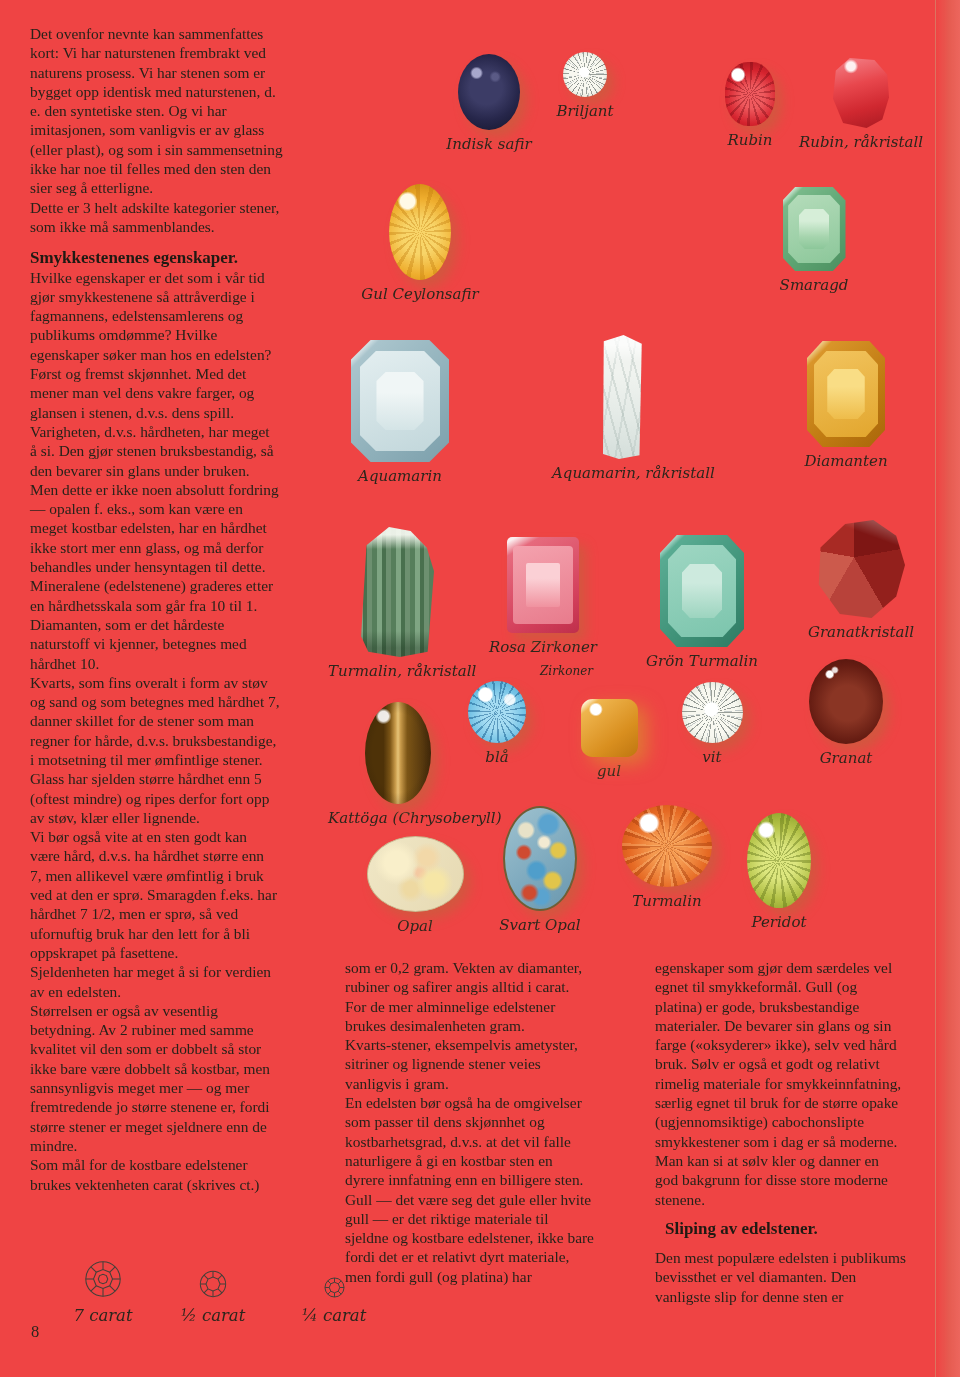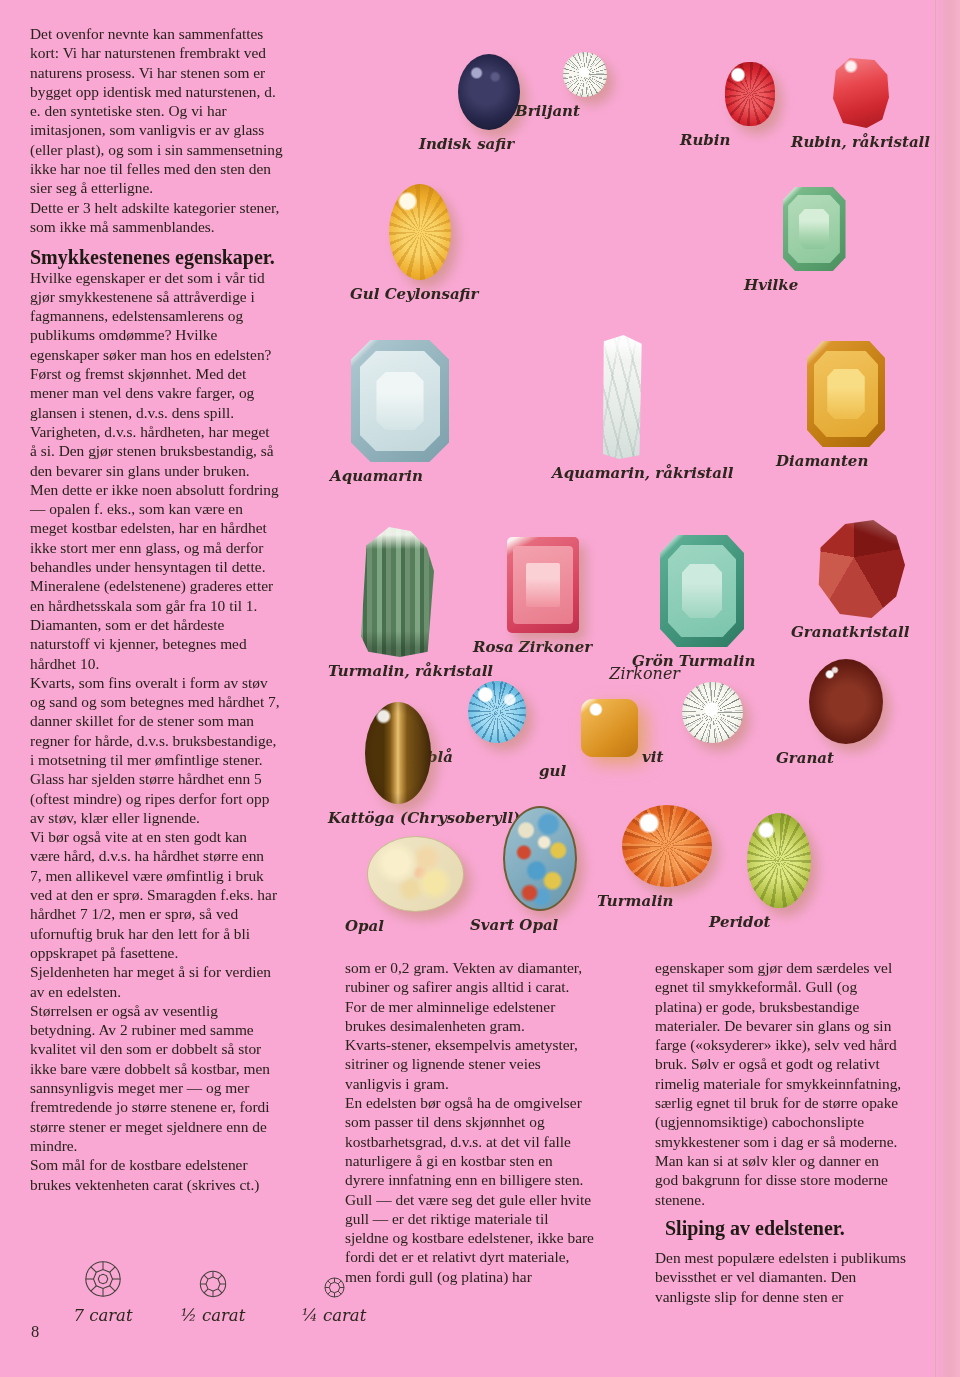--- a/index.html
+++ b/index.html
@@ -1,34 +1,34 @@
 <!DOCTYPE html>
 <html><head>
 <meta charset="utf-8">
 <style>
   html,body{margin:0;padding:0;}
   body{background:#d9d2bd;font-family:"Liberation Serif",serif;}
-  .page{position:relative;width:960px;height:1377px;background:#f9a8d4;overflow:hidden;margin:0 auto;}
+  .page{position:relative;width:960px;height:1377px;background:#ef4444;overflow:hidden;margin:0 auto;}
   .page-gutter{position:absolute;right:0;top:0;width:24px;height:100%;
     background:linear-gradient(90deg,rgba(190,170,120,0) 0,rgba(195,175,125,.22) 55%,rgba(230,205,170,.25) 100%);
     border-left:1px solid rgba(175,155,105,.28);}
   
   .col{position:absolute;color:#28221a;font-size:15.4px;line-height:19.3px;}
   .col p{margin:0;white-space:pre-line;}
-  .col h3{margin:12px 0 0 0;font-size:20px;line-height:19.3px;color:#1f1a13;}
+  .col h3{margin:12px 0 0 0;font-size:17px;line-height:19.3px;color:#1f1a13;}
   .col-left{left:30px;top:24px;width:314px;}
   .col-mid{left:345px;top:958px;width:302px;}
   .col-right{left:655px;top:958px;width:300px;}
   
-  figure.gem{position:absolute;width:140px;margin:0;font-weight:bold;}
+  figure.gem{position:absolute;width:140px;margin:0;text-align:center;}
   figure.gem.wide{width:200px;}
   .glabel{font-family:"DejaVu Serif",serif;font-style:italic;font-size:15px;line-height:18px;
     color:#2c261c;margin-top:5px;white-space:nowrap;}
-  .zirkoner-label{position:absolute;left:540px;top:664px;width:140px;text-align:right;
-    font-family:"DejaVu Serif",serif;font-style:italic;font-size:16px;color:#2c261c;}
+  .zirkoner-label{position:absolute;left:540px;top:664px;width:140px;text-align:left;
+    font-family:"DejaVu Serif",serif;font-style:italic;font-size:12px;color:#2c261c;}
   .stone{position:relative;margin:0 auto;filter:drop-shadow(7px 8px 6px rgba(160,120,55,.35));}
   
   .emerald{clip-path:polygon(20% 0,80% 0,100% 16%,100% 84%,80% 100%,20% 100%,0 84%,0 16%);}
   .emerald::before,.emerald::after{content:"";position:absolute;
     clip-path:polygon(20% 0,80% 0,100% 16%,100% 84%,80% 100%,20% 100%,0 84%,0 16%);}
   .emerald::before{inset:9%;}
   .emerald::after{inset:26%;}
   .rectcut::before,.rectcut::after{content:"";position:absolute;}
   .rectcut::before{inset:9%;border-radius:4px;}
   .rectcut::after{inset:27%;border-radius:2px;}
@@ -248,21 +248,21 @@
   </figure>
 
   <figure class="gem" style="left:350px;top:184px">
     <div class="stone s-gulceylon"></div>
     <figcaption class="glabel">Gul Ceylonsafir</figcaption>
   </figure>
 
 
   <figure class="gem" style="left:744px;top:187px">
     <div class="stone emerald s-smaragd"></div>
-    <figcaption class="glabel">Hvilke</figcaption>
+    <figcaption class="glabel">Smaragd</figcaption>
   </figure>
 
   <figure class="gem" style="left:330px;top:340px">
     <div class="stone emerald s-aquamarin"></div>
     <figcaption class="glabel">Aquamarin</figcaption>
   </figure>
 
   <figure class="gem" style="left:552px;top:335px">
     <div class="stone s-aqraa"></div>
     <figcaption class="glabel">Aquamarin, råkristall</figcaption>

